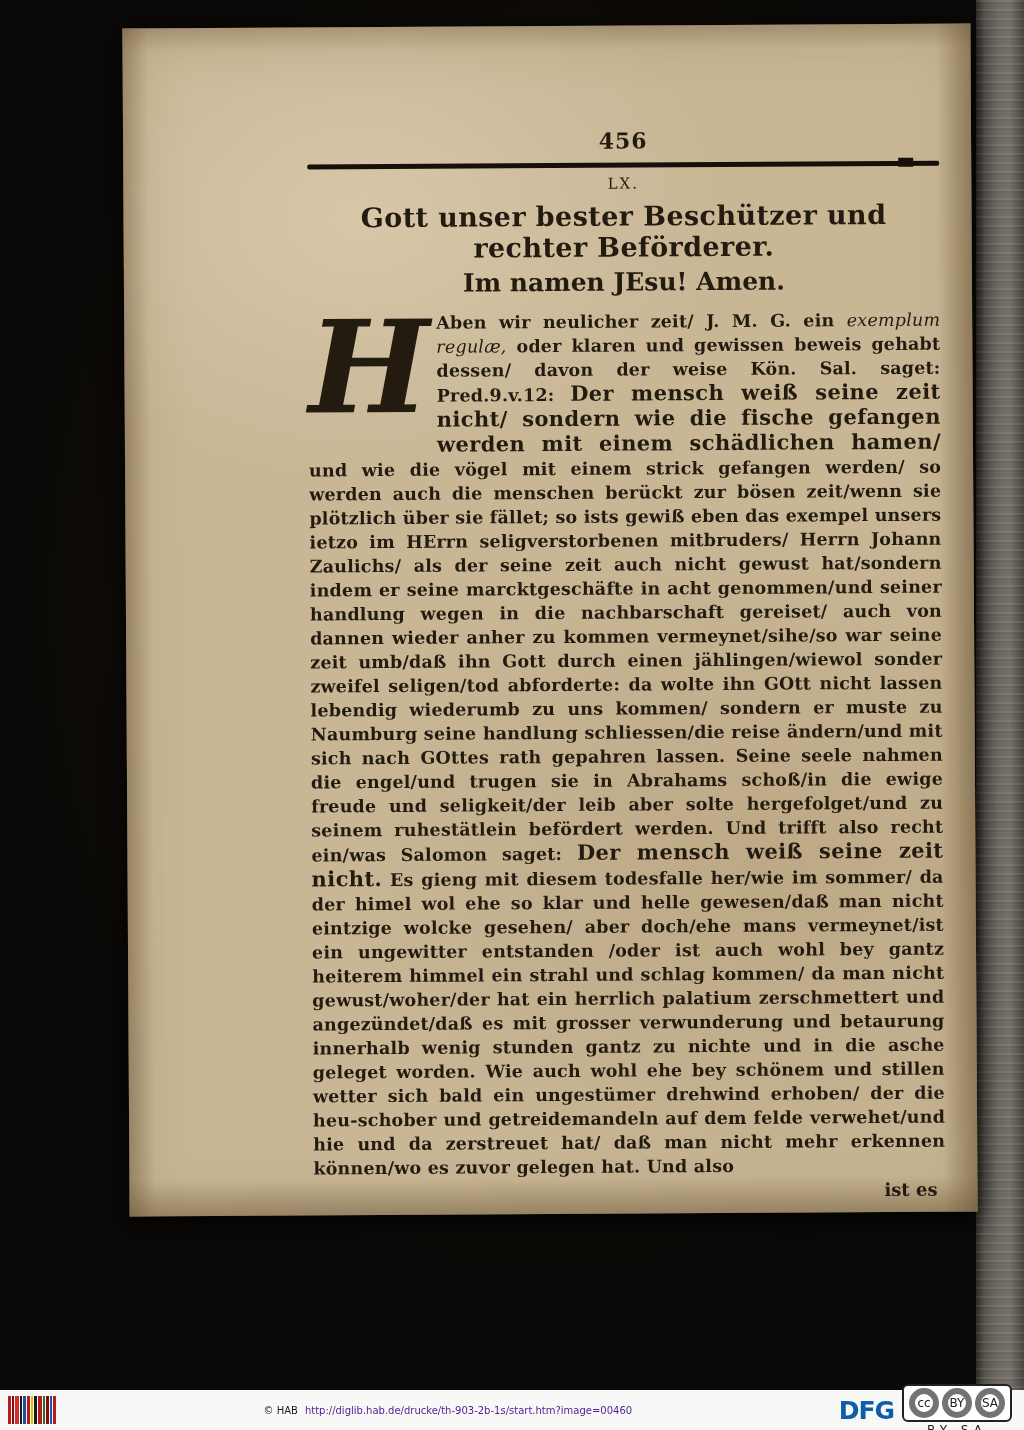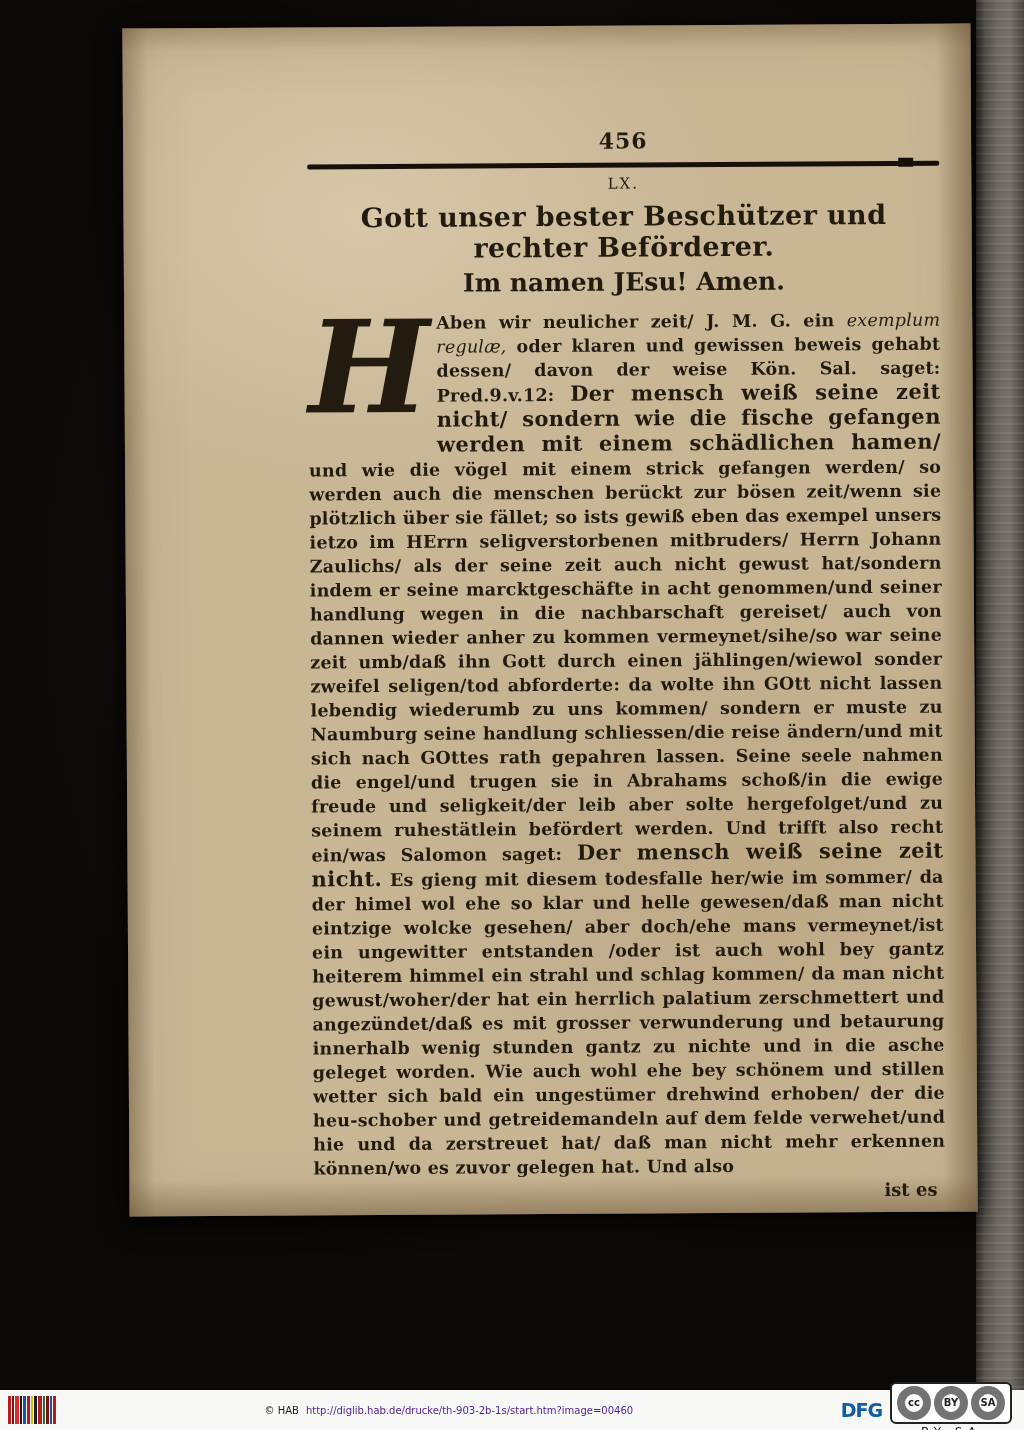--- a/index.html
+++ b/index.html
@@ -56,27 +56,27 @@
   
   .footer {
     position:absolute; left:0; top:1390px; width:1024px; height:40px;
     background:#f8f8f7; display:flex; align-items:center;
     font-family:"DejaVu Sans", sans-serif;
   }
   .barcode { display:flex; align-items:center; margin-left:8px; }
   .barcode i { display:block; height:28px; margin-right:1px; }
   .footer-text { margin-left:auto; margin-right:auto; font-size:10px; color:#1c1c1c; display:flex; gap:7px; white-space:nowrap; }
   .footer-text a { color:#4c1d95; text-decoration:none; }
-  .dfg { font-size:19px; font-weight:bold; color:#0d5da8; letter-spacing:-1px; margin-right:8px; cursor:pointer; }
+  .dfg { font-size:25px; font-weight:bold; color:#0d5da8; letter-spacing:-1px; margin-right:8px; cursor:pointer; }
   .cc-badge { display:flex; flex-direction:column; align-items:center; margin-right:12px; cursor:pointer; }
   .cc-row { display:flex; gap:3px; align-items:center; border:2px solid #222; border-radius:6px; padding:2px 5px; background:#fff; }
   .cc-circle {
-    width:18px; height:18px; border:8px solid #737373; border-radius:50%;
+    width:18px; height:18px; border:6px solid #737373; border-radius:50%;
     display:flex; align-items:center; justify-content:center;
-    font-size:10px; font-weight:bold; color:#222;
+    font-size:12px; font-weight:normal; color:#222;
   }
   .cc-caption { font-size:12px; letter-spacing:5px; color:#222; margin-top:1px; }
 </style>
 </head>
 <body>
 
 <div class="stage">
 
   <div class="fore-edge"></div>
 

